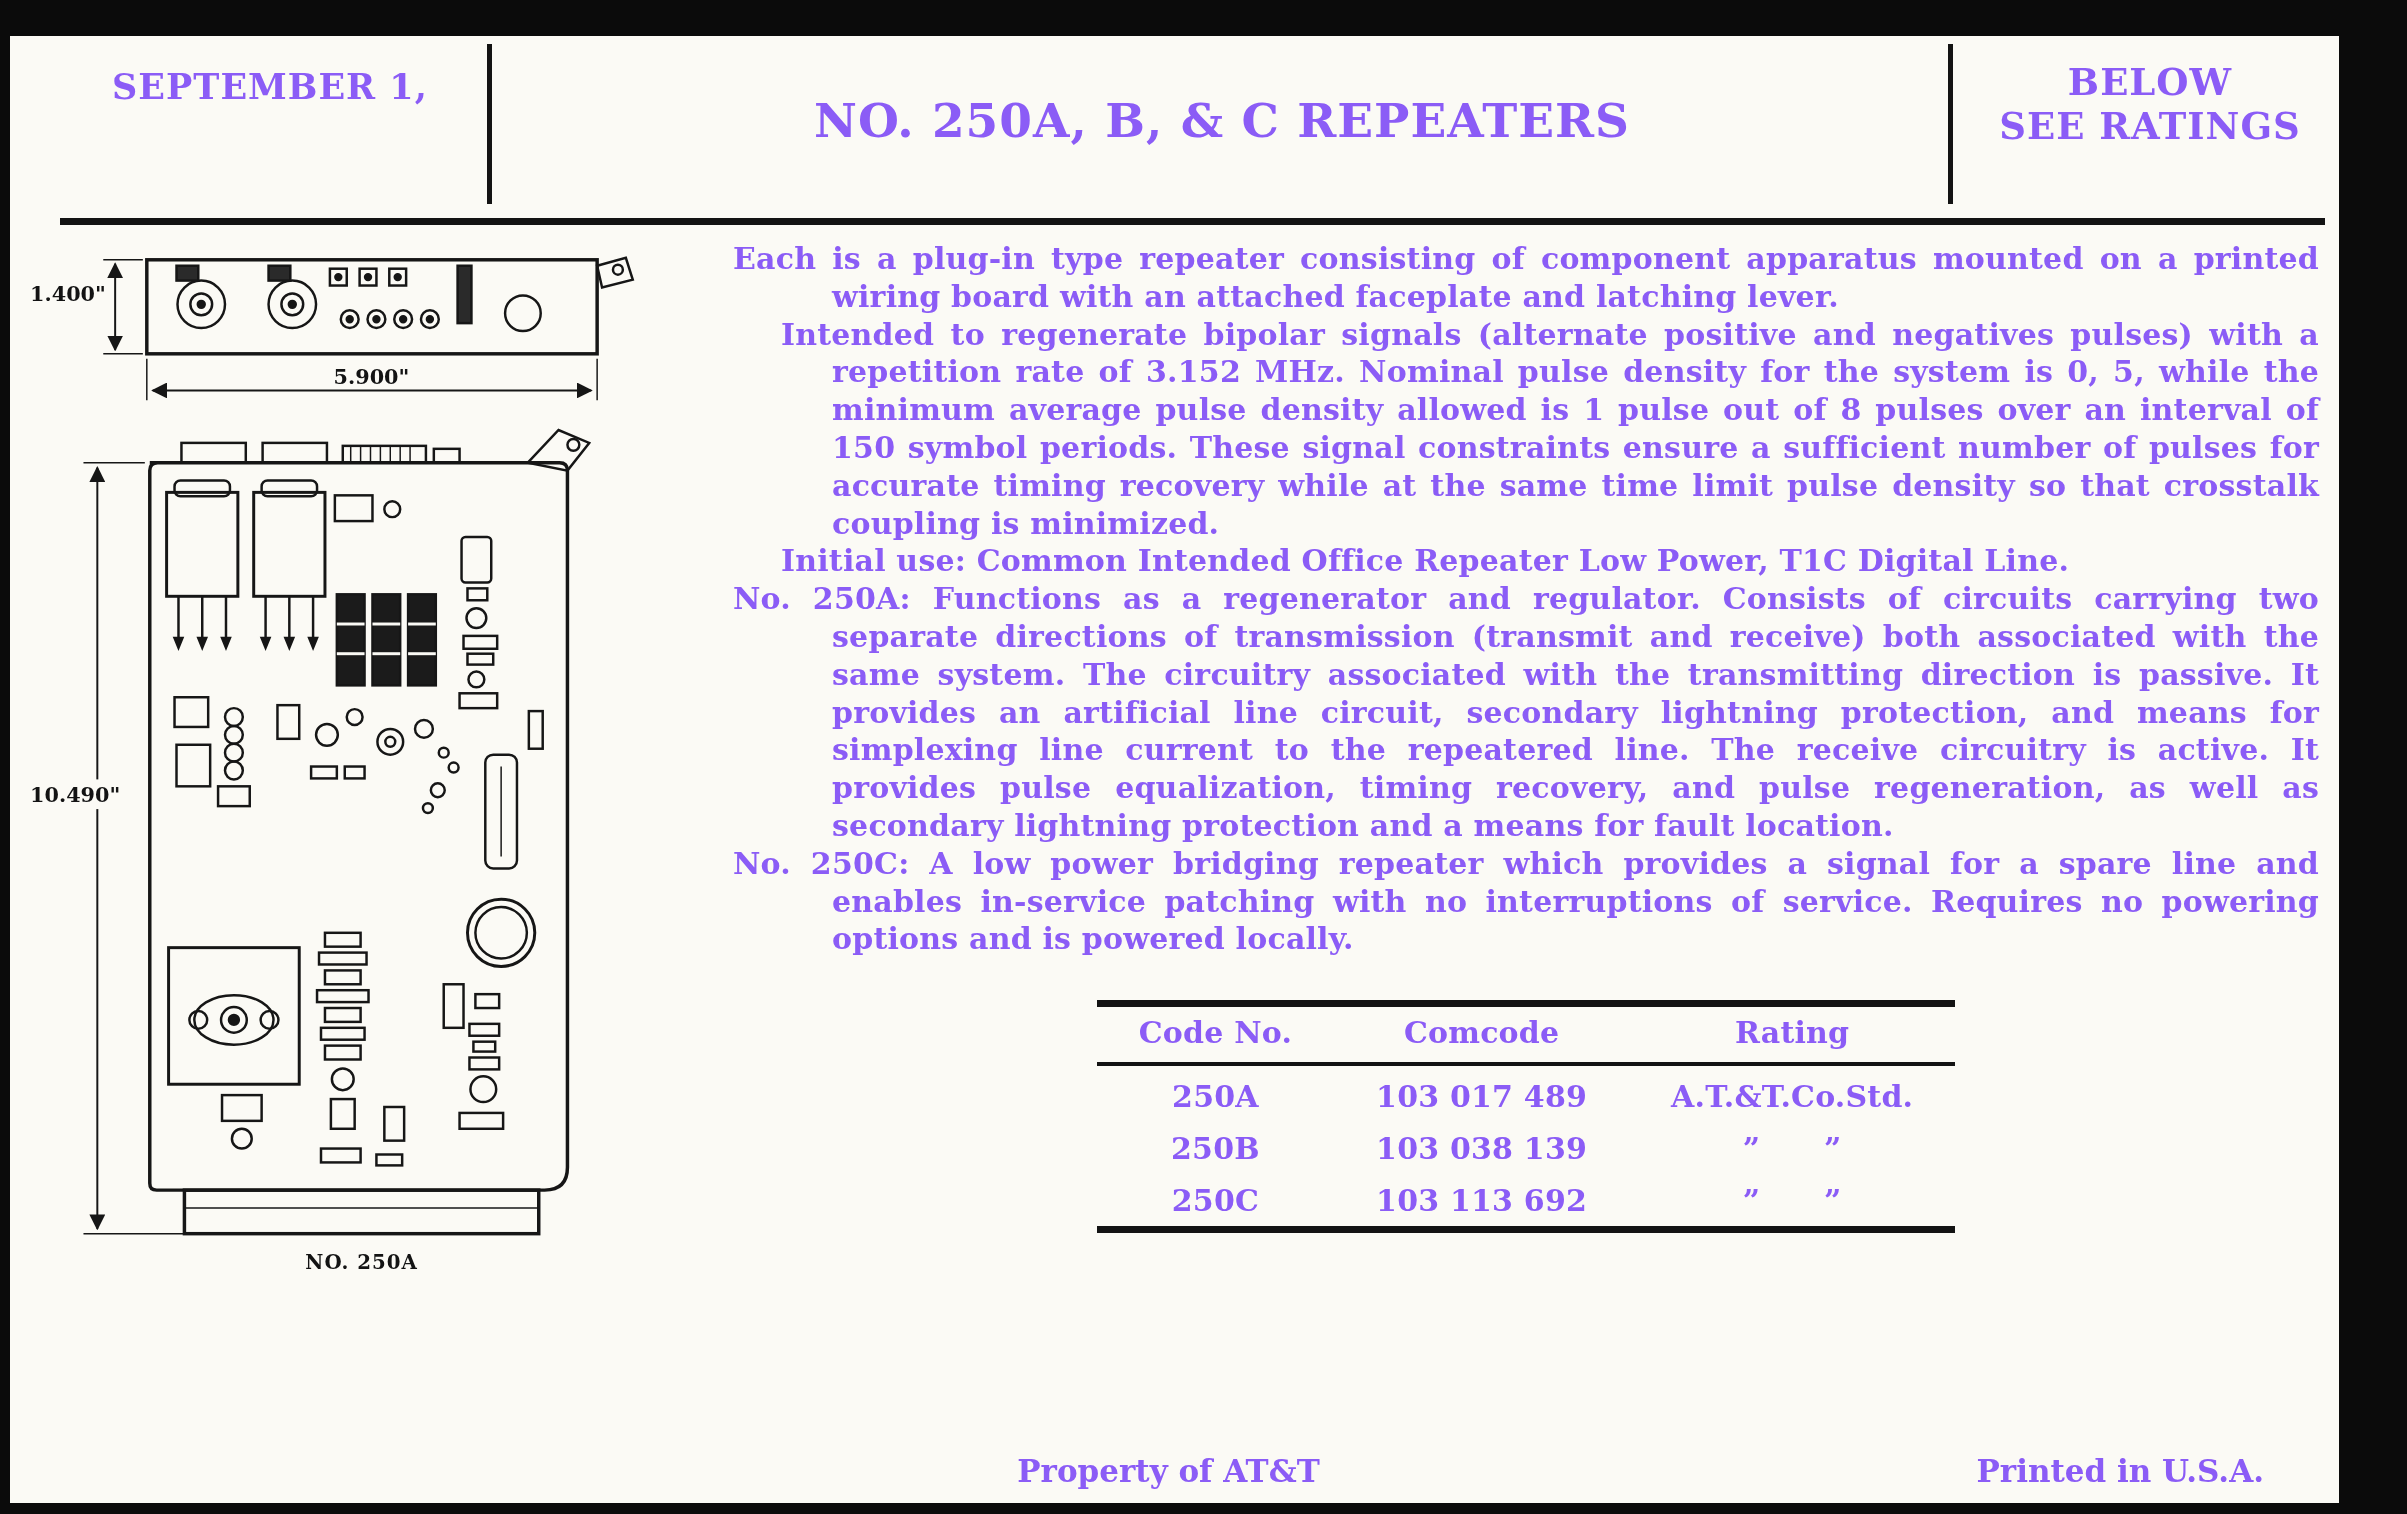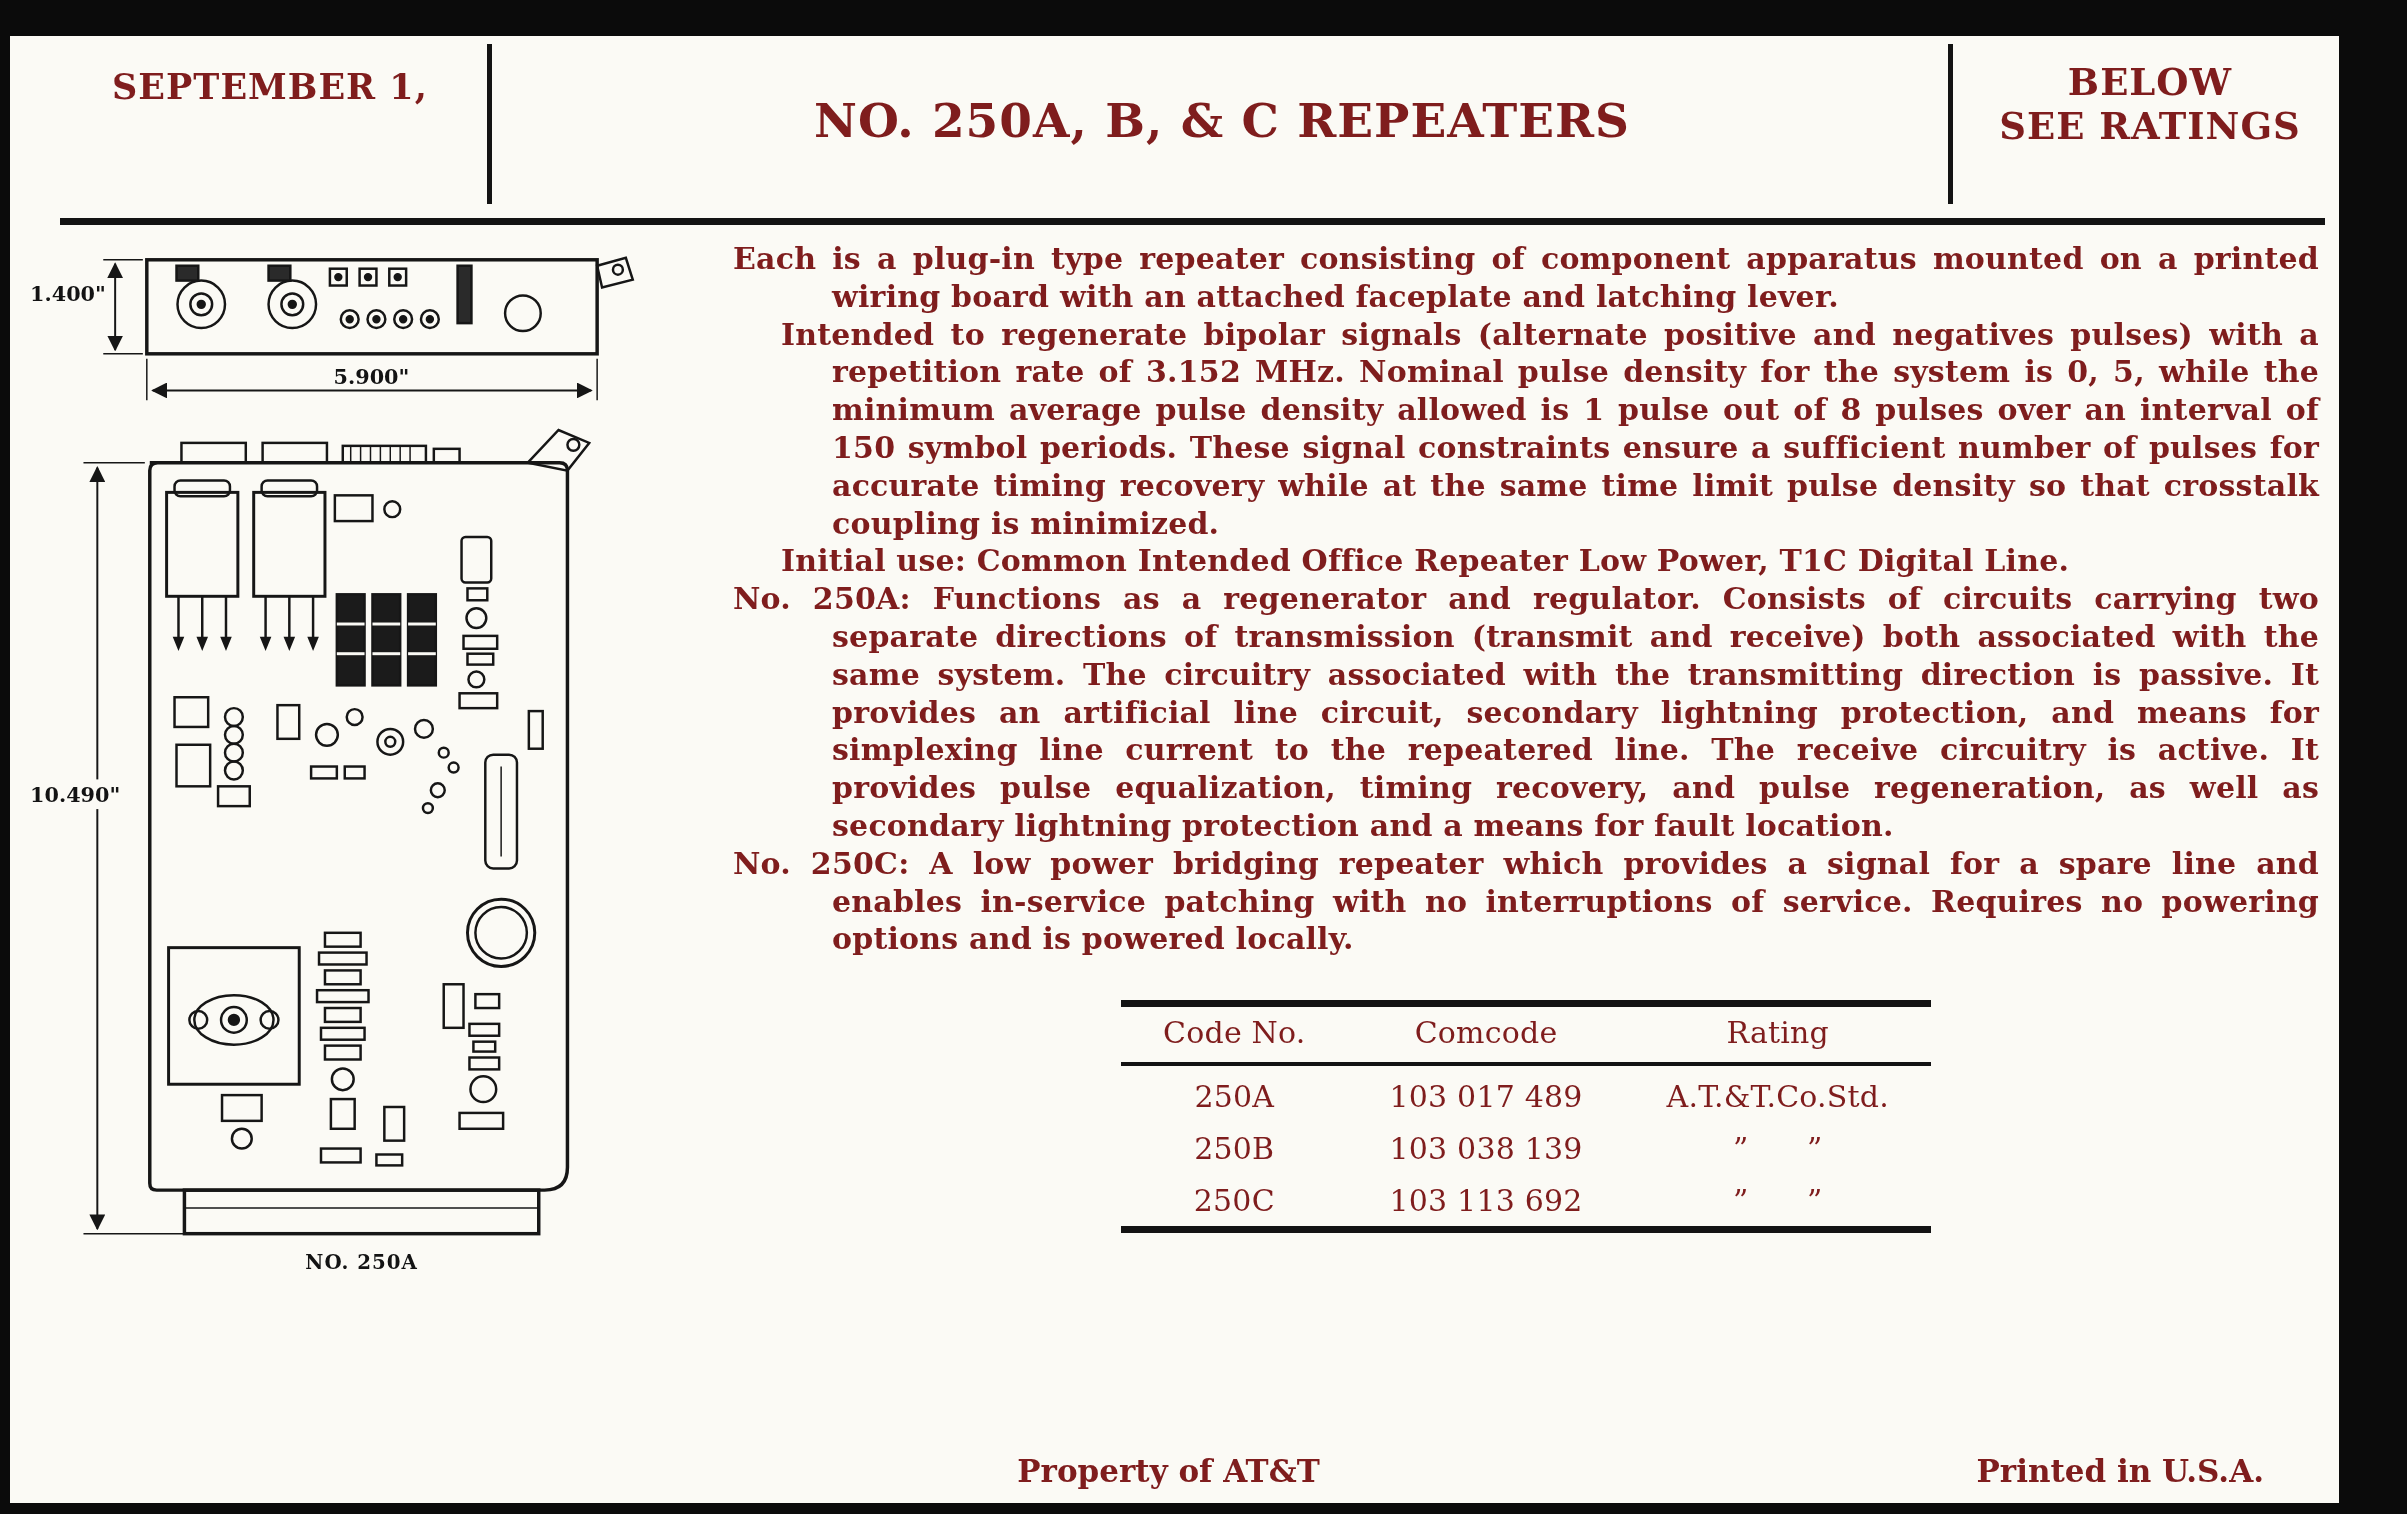--- a/index.html
+++ b/index.html
@@ -13,21 +13,21 @@
     background: #0b0b0b;
     overflow: hidden;
   }
   .sheet {
     position: absolute;
     left: 10px;
     top: 36px;
     width: 2329px;
     height: 1467px;
     background: #fbfaf5;
-    color: #7f1d1d;
+    color: #8b5cf6;
     font-weight: 700;
   }
 
   
   .header { position: relative; height: 190px; }
   .date-block {
     position: absolute; left: 57px; top: 30px; width: 406px;
     text-align: center; font-size: 35px; line-height: 1.18; letter-spacing: 1px;
   }
   .vdiv { position: absolute; top: 8px; width: 5px; height: 160px; background: #131313; }
@@ -57,21 +57,21 @@
   .spec-table {
     margin: 42px auto 0 auto;
     border-collapse: collapse;
     border-top: 7px solid #131313;
     border-bottom: 7px solid #131313;
     font-size: 30px;
   }
   .spec-table th, .spec-table td {
     padding: 7px 42px;
     text-align: center;
-    font-weight: 400;
+    font-weight: 700;
     white-space: pre;
   }
   .spec-table thead th { border-bottom: 4px solid #131313; padding-bottom: 10px; }
   .spec-table tbody tr:first-child td { padding-top: 12px; }
 
   
   .footer {
     position: absolute; left: 0; right: 12px; bottom: 14px;
     display: grid; grid-template-columns: 1fr auto 1fr;
     font-size: 31px;

